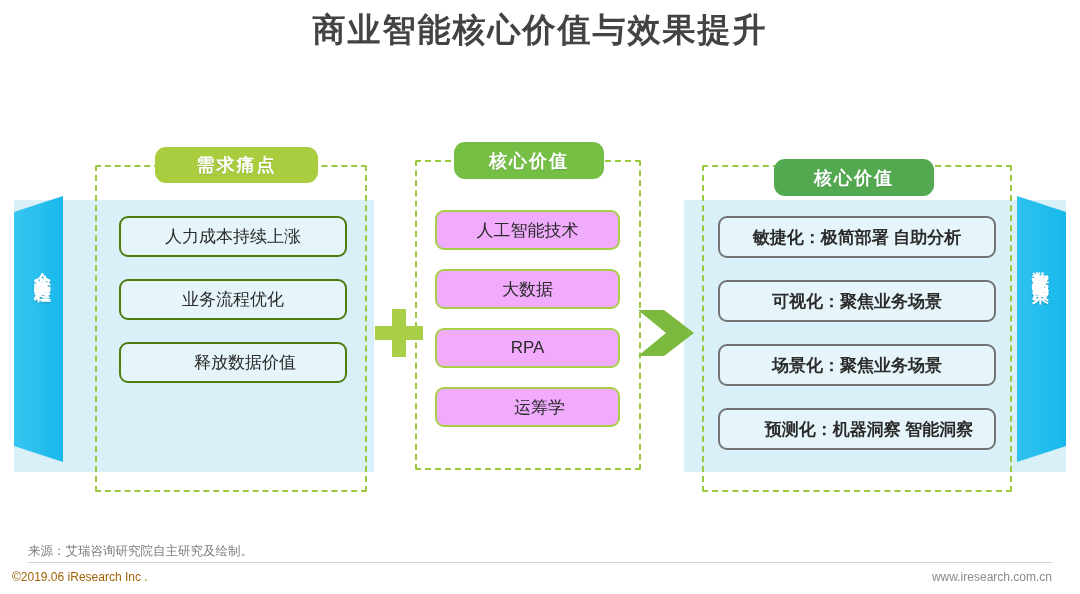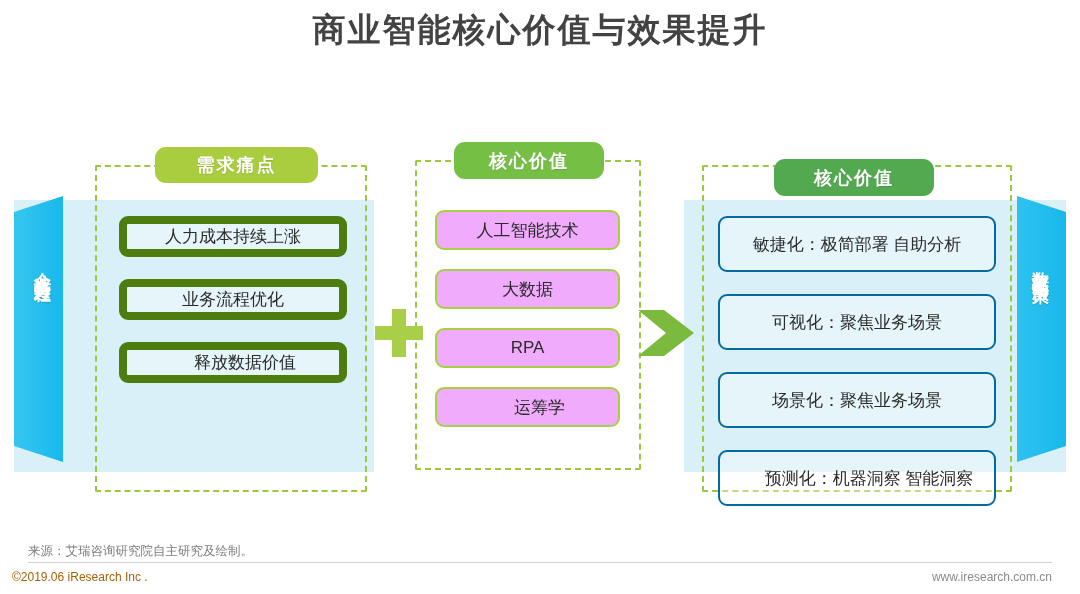--- a/index.html
+++ b/index.html
@@ -71,23 +71,23 @@
   .items.right{left:34px;top:86px;width:278px;}
 
   .item{
     box-sizing:border-box;
     display:flex;align-items:center;justify-content:center;
     border-radius:9px;
     font-size:17px;color:#2b2b2b;
     white-space:nowrap;
     background:rgba(255,255,255,0.35);
   }
-  .items.left  .item{height:41px;margin-bottom:22px;border:8px solid #4d7c0f;}
+  .items.left  .item{height:41px;margin-bottom:22px;border:2px solid #4d7c0f;}
   .items.mid   .item{height:40px;margin-bottom:19px;border:2px solid #a8cf47;background:#f0abfc;}
-  .items.right .item{height:56px;margin-bottom:22px;border:2px solid #0369a1;}
+  .items.right .item{height:42px;margin-bottom:22px;border:2px solid #737373;font-weight:bold;}
   .item:last-child{margin-bottom:0;padding-left:24px;}
 
   
   .banner{position:absolute;z-index:7;}
   .banner svg{display:block;}
   .banner .vtext{
     position:absolute;
     color:#ffffff;font-size:17px;font-weight:bold;
     letter-spacing:3px;
     writing-mode:vertical-rl;

